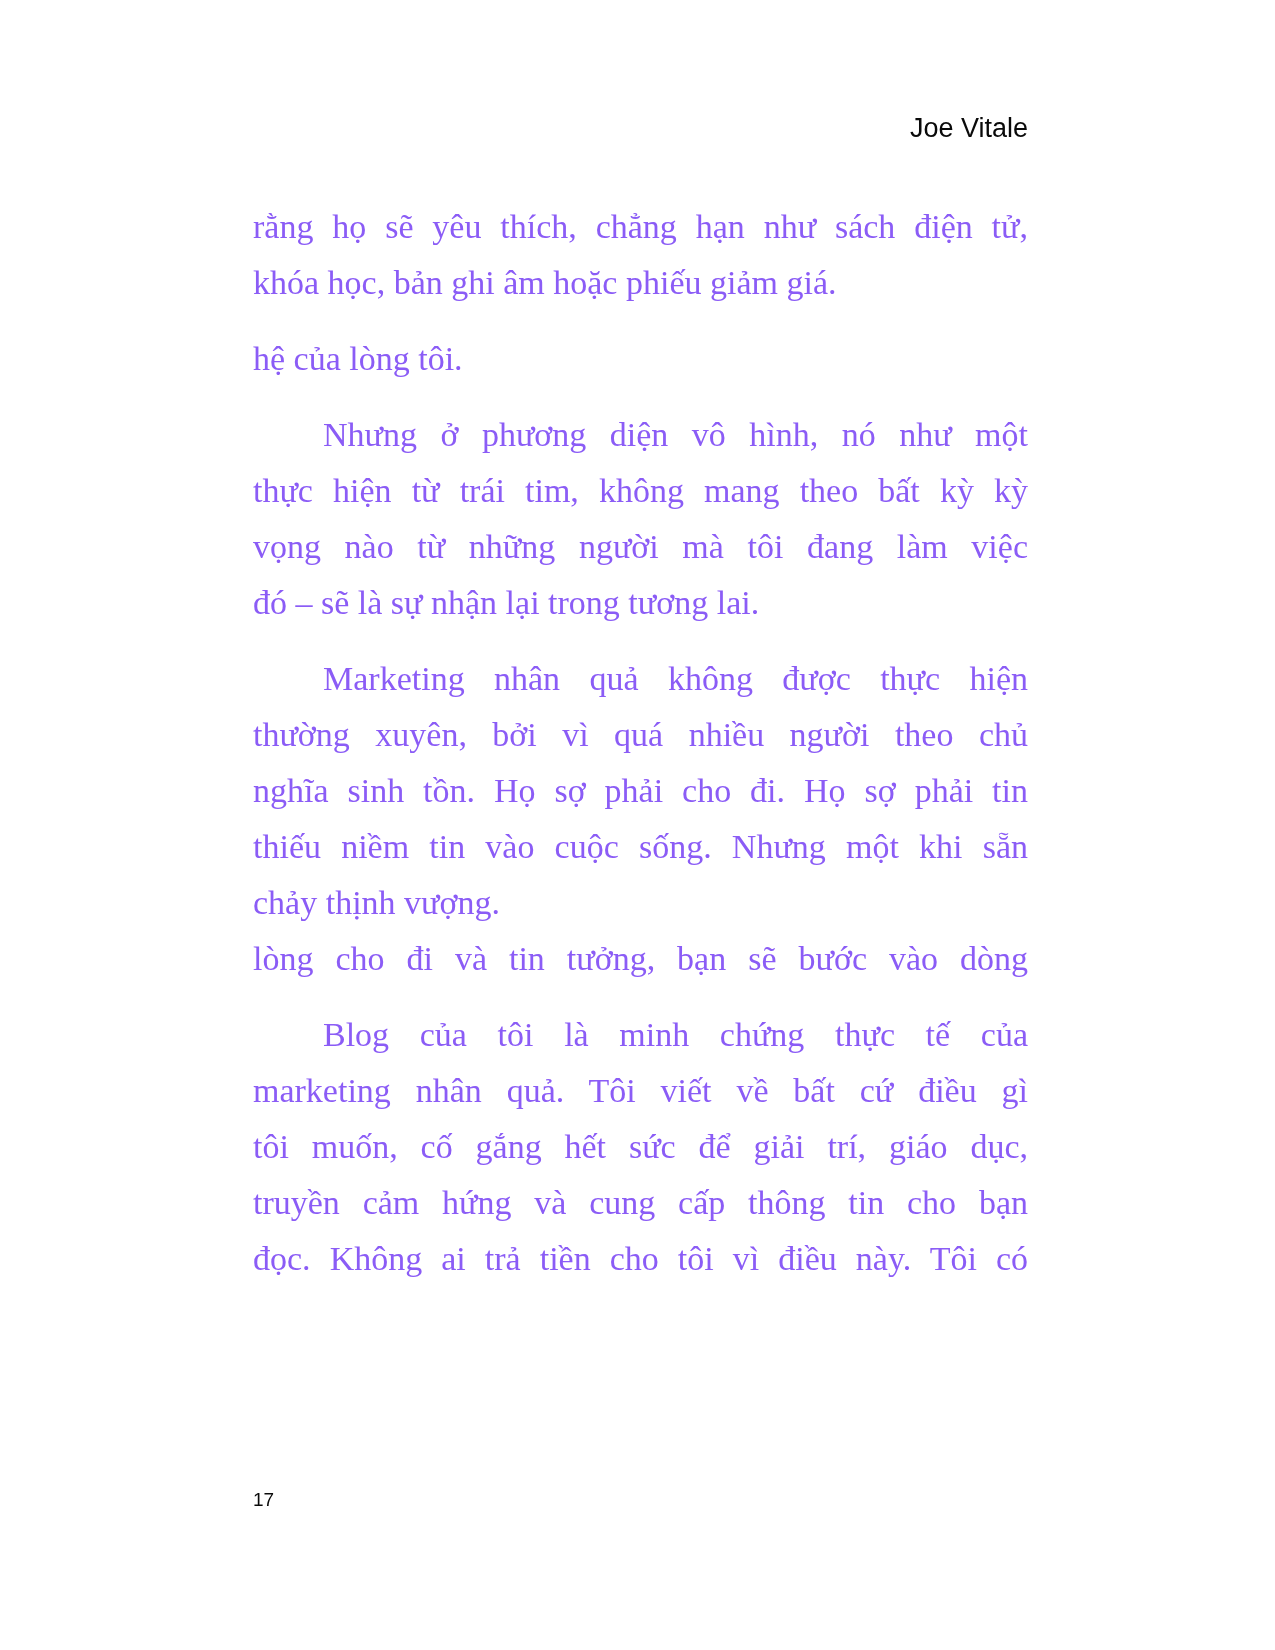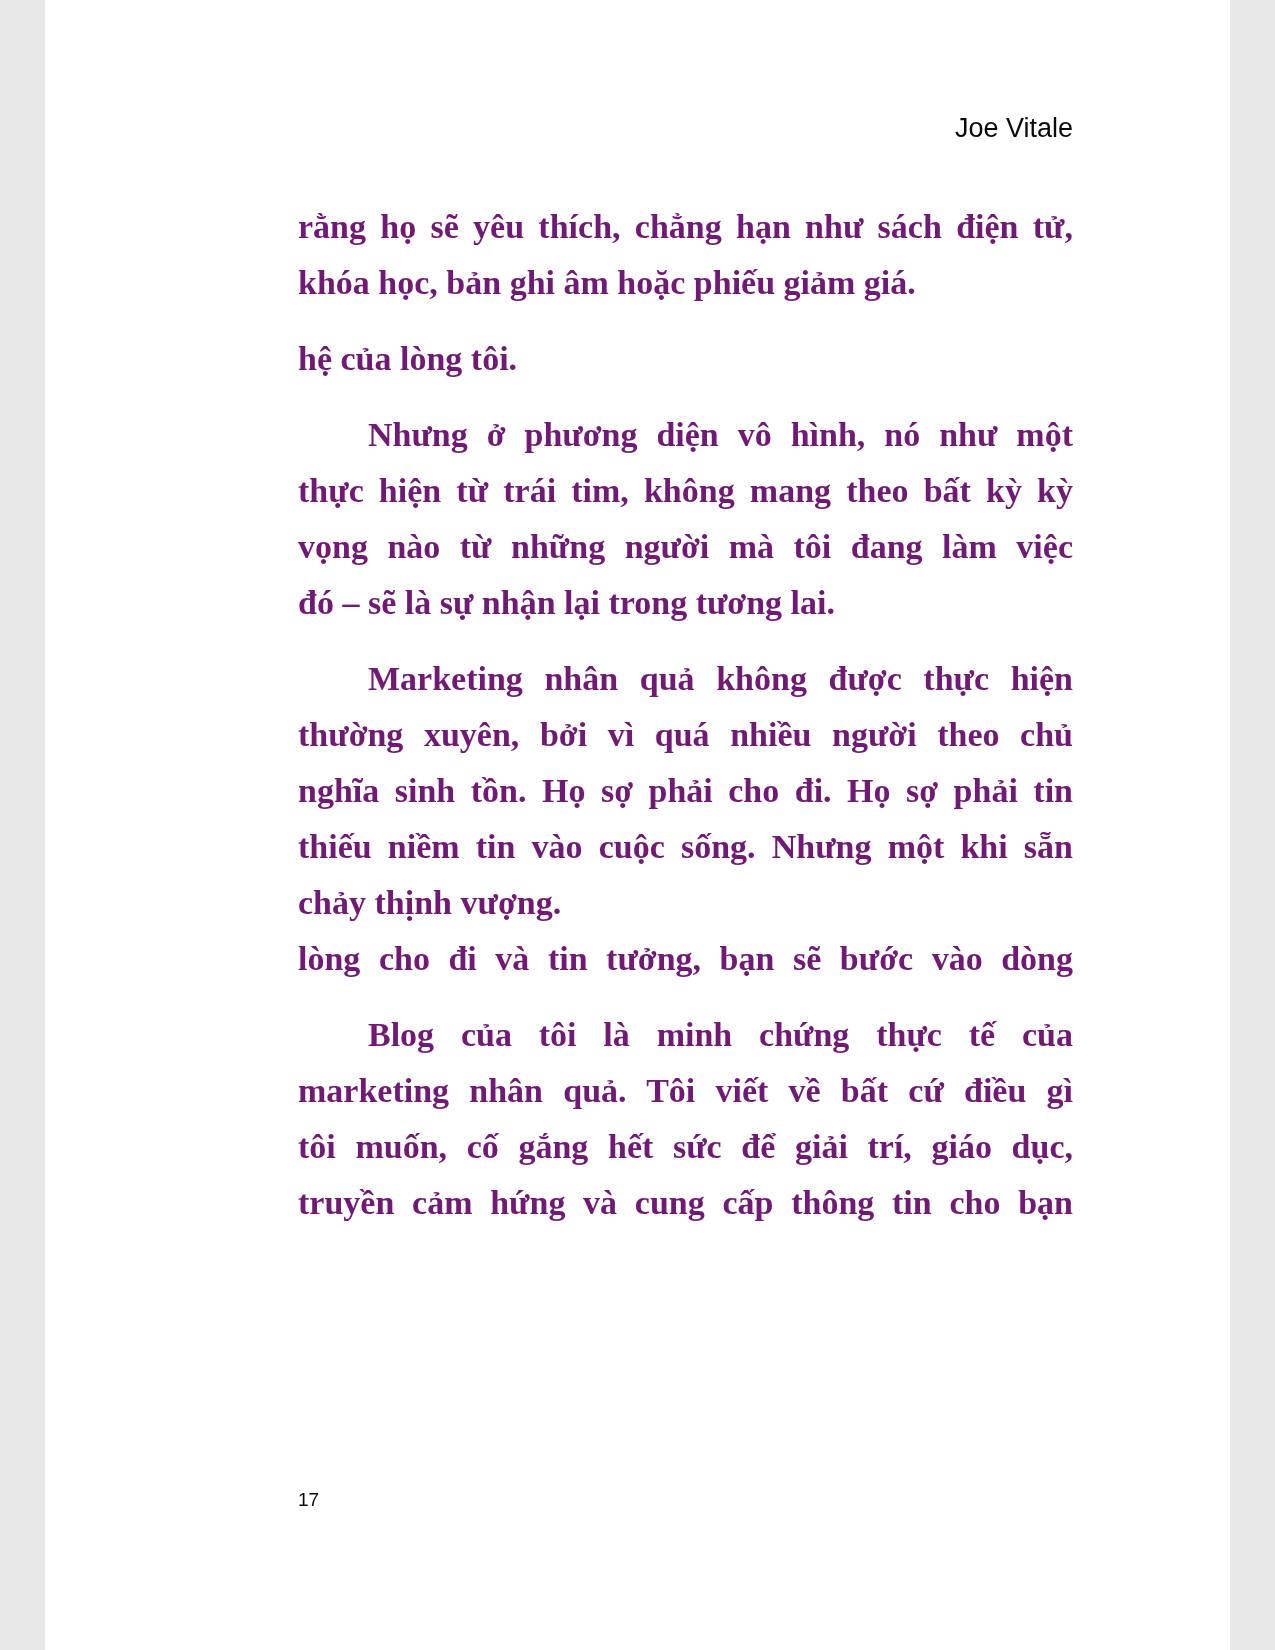--- a/index.html
+++ b/index.html
@@ -2,21 +2,21 @@
 <html><head>
 <meta charset="utf-8">
 <style>
   html, body {
     margin: 0;
     padding: 0;
     background: #e8e8e8;
   }
   .page {
     position: relative;
-    width: 1185px;
+    width: 1275px;
     height: 1650px;
     background: #ffffff;
     overflow: hidden;
     margin: 0 auto;
     color: #000000;
   }
   .running-header {
     position: absolute;
     top: 114px;
     left: 253px;
@@ -28,22 +28,21 @@
     color: #0a0a0a;
   }
   .body-text {
     position: absolute;
     top: 199px;
     left: 253px;
     width: 775px;
     font-family: "Liberation Serif", "DejaVu Serif", serif;
     font-size: 34px;
     line-height: 56px;
-    color: #701a75;
-    font-weight: bold;
+    color: #8b5cf6;
   }
   .body-text p.para {
     margin: 0 0 20px 0;
     padding: 0;
   }
   .line {
     display: block;
     text-align: justify;
     text-align-last: justify;
     white-space: normal;
@@ -95,20 +94,21 @@
         <span class="line">nghĩa sinh tồn. Họ sợ phải cho đi. Họ sợ phải tin</span>
         <span class="line">thiếu niềm tin vào cuộc sống. Nhưng một khi sẵn</span>
         <span class="line last">chảy thịnh vượng.</span>
         <span class="line">lòng cho đi và tin tưởng, bạn sẽ bước vào dòng</span>
       </p>
       <p class="para">
         <span class="line first-indent">Blog của tôi là minh chứng thực tế của</span>
         <span class="line">marketing nhân quả. Tôi viết về bất cứ điều gì</span>
         <span class="line">tôi muốn, cố gắng hết sức để giải trí, giáo dục,</span>
         <span class="line">truyền cảm hứng và cung cấp thông tin cho bạn</span>
+        <span class="line">đọc. Không ai trả tiền cho tôi vì điều này. Tôi có</span>
       </p>
     </main>
 
   <footer class="page-footer">
     <span>17</span>
   </footer>
 
 </div>
 
 </body></html>

